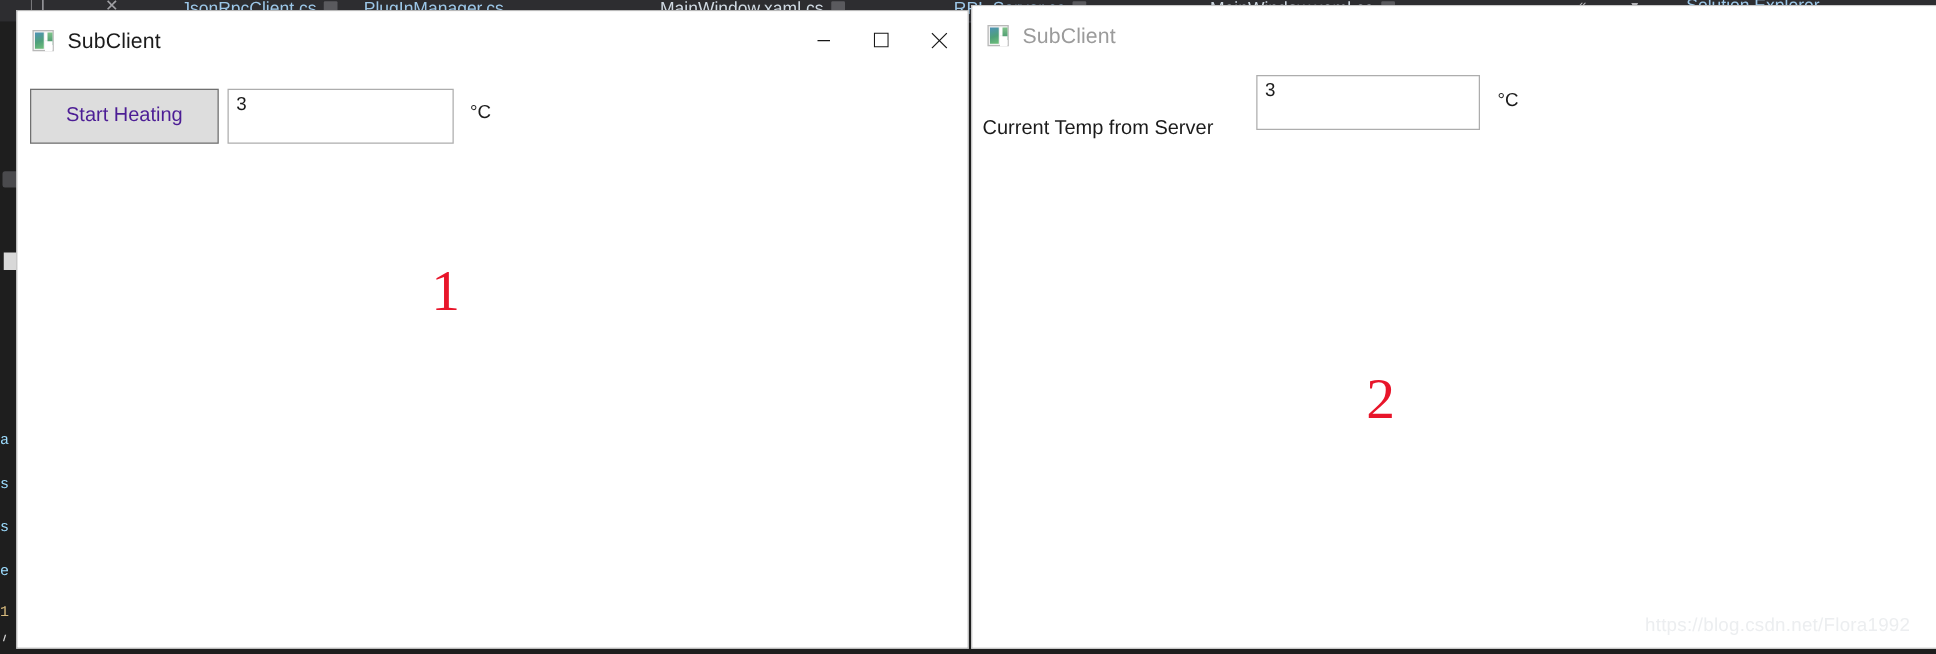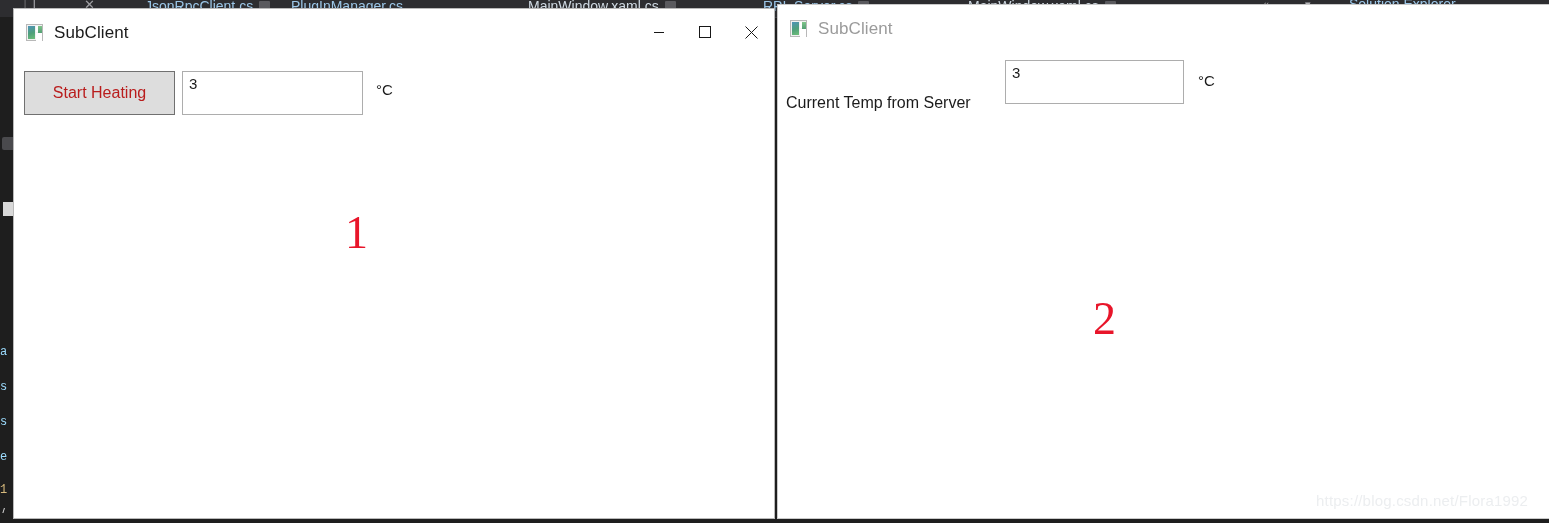--- a/index.html
+++ b/index.html
@@ -184,21 +184,21 @@
     bottom: 0;
     background: #ffffff;
   }
 
   
   .btn-start {
     position: absolute;
     box-sizing: border-box;
     background: #dddddd;
     border: 1px solid #707070;
-    color: #b91c1c;
+    color: #4c1d95;
     font-size: 16px;
     font-family: "Liberation Sans", sans-serif;
     display: flex;
     align-items: center;
     justify-content: center;
     cursor: default;
   }
   .txt-box {
     position: absolute;
     box-sizing: border-box;

